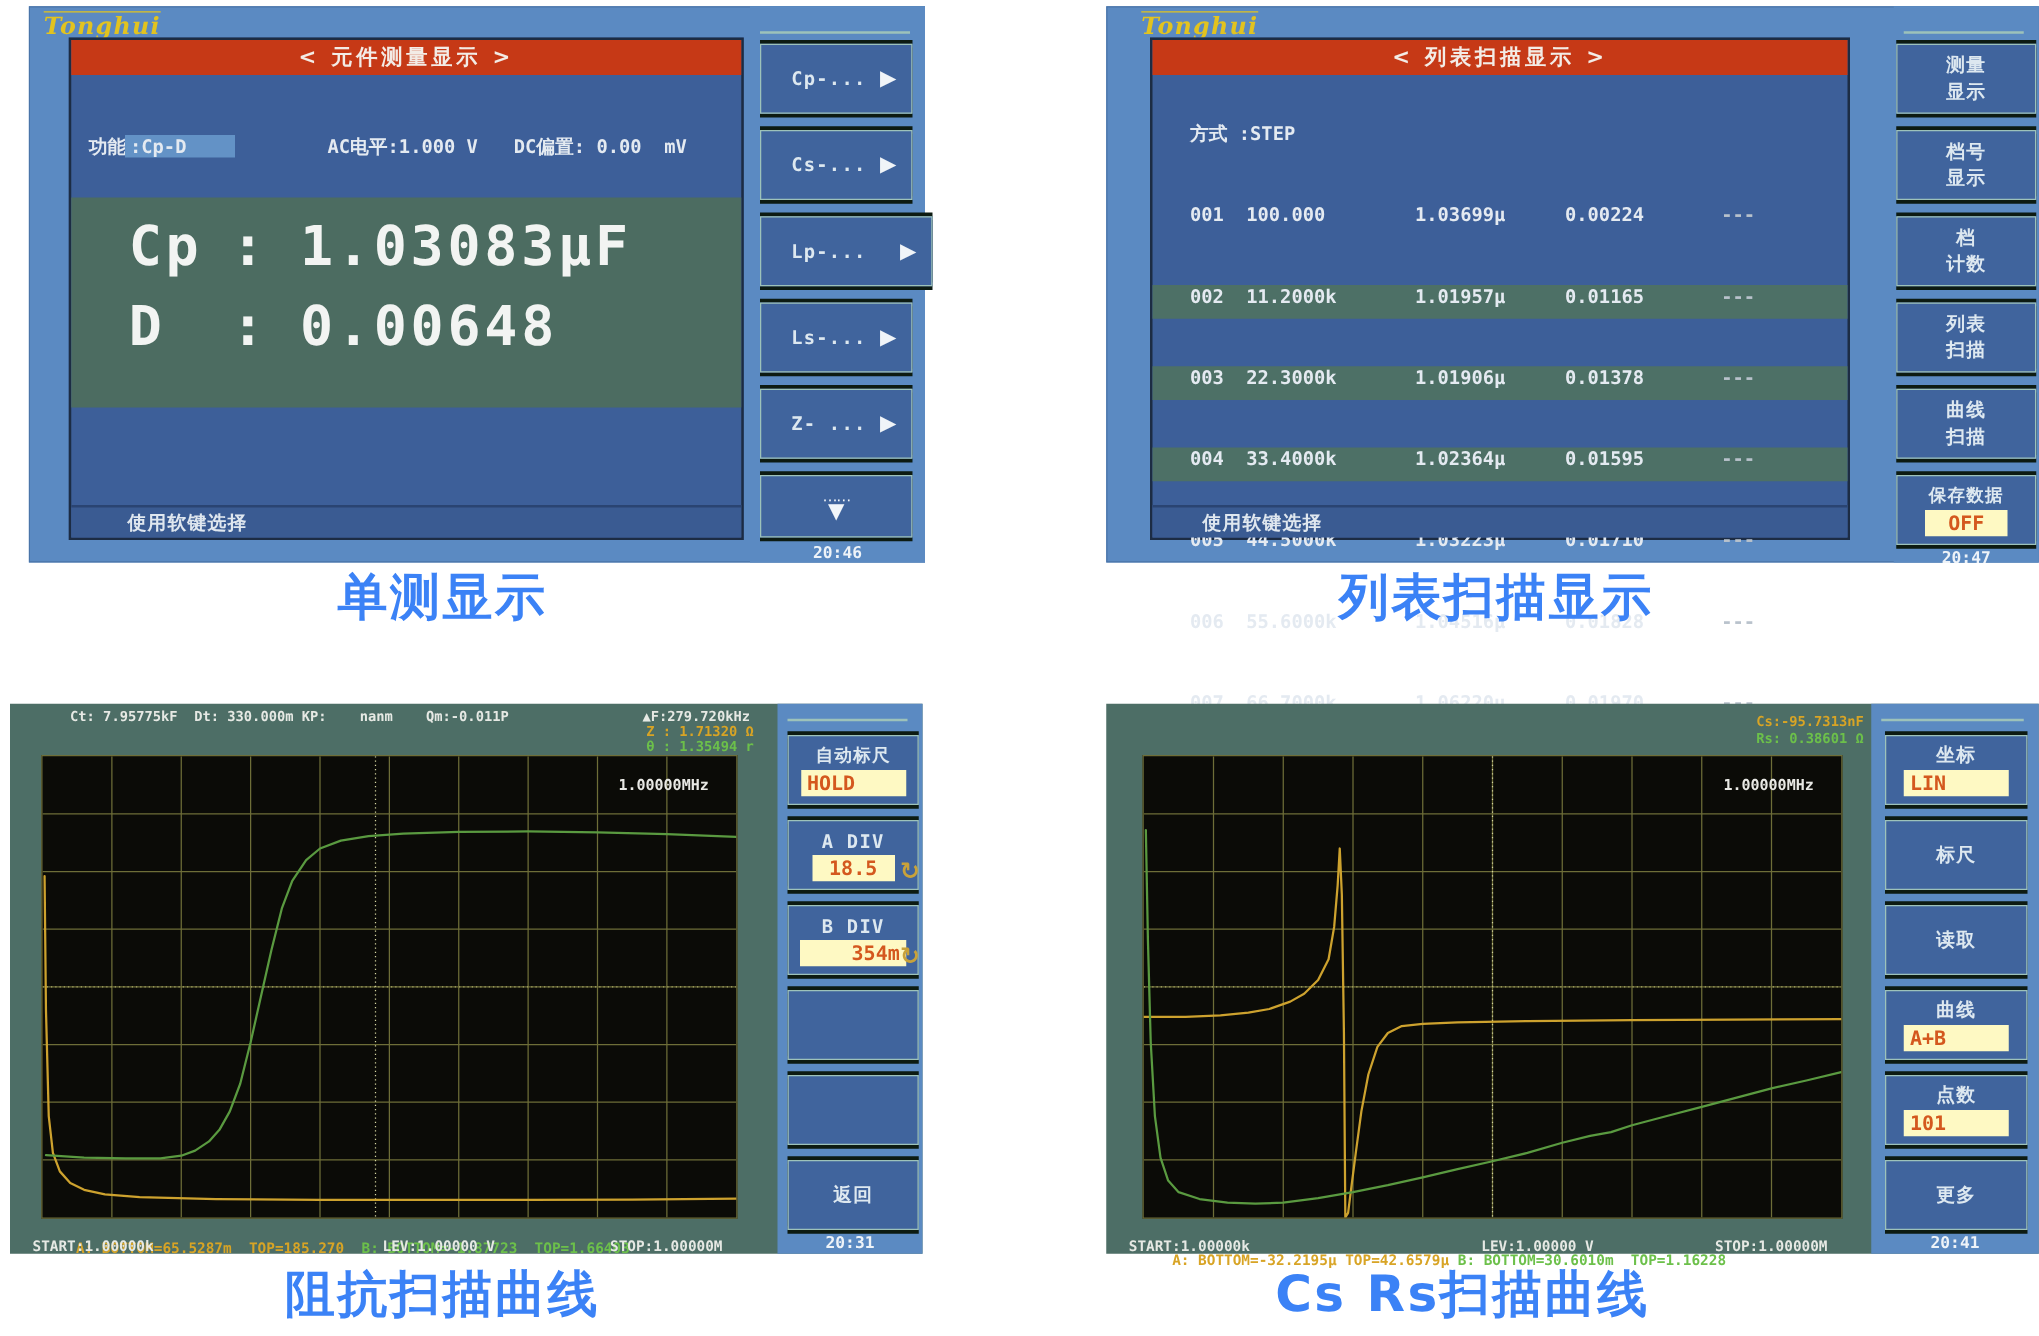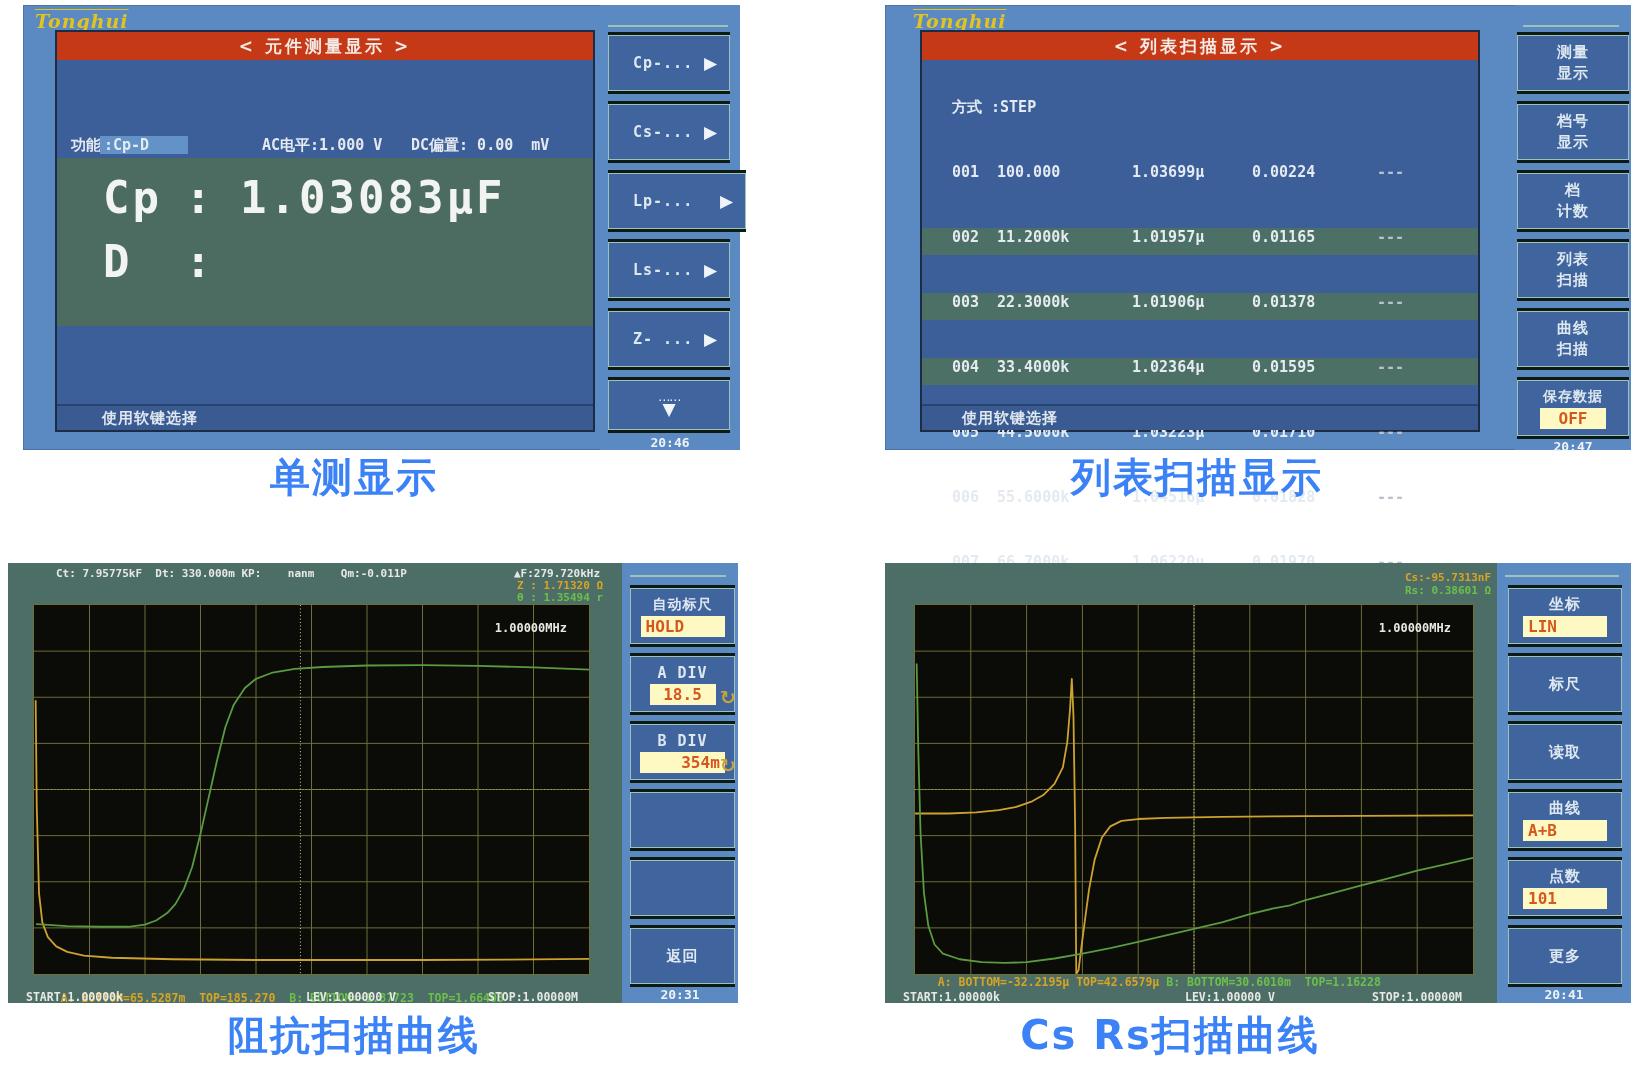--- a/index.html
+++ b/index.html
@@ -7,21 +7,21 @@
     font-family:"DejaVu Sans","Liberation Sans",sans-serif; }
   .panel { position:absolute; background:#5b8ac2; box-shadow:inset 0 0 0 1px #4a74a8; }
   .logo { position:absolute; color:#e2c31f; font:italic bold 19px "DejaVu Serif",serif;
     letter-spacing:1px; text-decoration:overline; }
   .screen { position:absolute; background:#3d5f99; border:2px solid #1c2c44; }
   .titlebar { height:28px; background:#c63916; color:#f3ece6; text-align:center;
     font-weight:bold; font-size:17px; line-height:28px; letter-spacing:3px; }
   .mono { font-family:"DejaVu Sans Mono","Liberation Mono",monospace; }
   .lcdtext { color:#e4eaf1; font-weight:bold; white-space:pre; }
   .prow { position:relative; height:27px; }
-  .prow span { position:absolute; top:0; font-size:15px;margin-top:28px; }
+  .prow span { position:absolute; top:0; font-size:15px; }
   .hl { background:#6392c6; padding:0 4px; min-width:88px; display:inline-block; }
   .bigarea { position:relative; background:#4c6c61; }
   .bigrow { position:relative; height:64px; }
   .bigrow span { position:absolute; color:#f2f4f2; font-weight:bold; font-size:44px; letter-spacing:3px; }
   .monitor { position:relative; background:#3d5f99; }
   .mcol { position:absolute; top:6px; }
   .mcol div { height:27px; font-size:15px; }
   .statusbar { position:absolute; left:0; right:0; bottom:0; height:26px; background:#3a5b92;
     border-top:2px solid #2a4472; color:#dfe7ef; font-size:15px; font-weight:bold;
     line-height:24px; padding-left:45px; letter-spacing:1px; }
@@ -91,20 +91,21 @@
     </div>
     <div class="bigarea mono" style="height:168px;padding-top:14px">
       <div class="bigrow">
         <span style="left:46px">Cp</span>
         <span style="left:128px">:</span>
         <span style="left:183px">1.03083μF</span>
       </div>
       <div class="bigrow">
         <span style="left:46px">D</span>
         <span style="left:128px">:</span>
+        <span style="left:183px">0.00648</span>
       </div>
     </div>
     <div class="statusbar">使用软键选择</div>
   </div>
   <div class="sidebar" style="left:577px;width:140px">
     <div class="sk-topline" style="top:20px"></div>
     <div class="skbtn" style="left:8px;width:122px;top:30px;height:56px">
       <div class="row">
           <span class="sklabel mono">Cp-...</span>
           <span class="skarrow">▶</span>
@@ -300,21 +301,21 @@
         <line x1="0" y1="62.5" x2="100" y2="62.5" stroke="#6e6e38" stroke-width="1" vector-effect="non-scaling-stroke"></line>
         <line x1="0" y1="75" x2="100" y2="75" stroke="#6e6e38" stroke-width="1" vector-effect="non-scaling-stroke"></line>
         <line x1="0" y1="87.5" x2="100" y2="87.5" stroke="#6e6e38" stroke-width="1" vector-effect="non-scaling-stroke"></line>
         <line x1="50" y1="0" x2="50" y2="100" stroke="#d5d5a0" stroke-width="1" stroke-dasharray="1,2.4" vector-effect="non-scaling-stroke"></line>
         <line x1="0" y1="50" x2="100" y2="50" stroke="#a8a868" stroke-width="1" stroke-dasharray="1,2.4" vector-effect="non-scaling-stroke"></line>
         <polyline points="0,56.5 6,56.5 11,56.2 15,55.6 18,54.8 21,53.2 23,51.5 25,48.5 26.5,44 27.3,37 27.8,28 28.1,20 28.4,30 28.7,60 28.9,100 29.3,99 29.8,93 30.4,86 31.2,77 32.2,69 33.5,63 35,60 37,58.5 40,58 45,57.7 55,57.4 70,57.2 100,57" fill="none" stroke="#cda22e" stroke-width="1.8" vector-effect="non-scaling-stroke" stroke-linejoin="round" stroke-linecap="round"></polyline>
         <polyline points="0.3,16 0.6,40 1,62 1.6,78 2.4,87 3.5,92 5,94.5 8,96 12,96.8 16,97 20,96.8 25,95.8 30,94.5 35,93 40,91.3 45,89.5 50,87.8 55,86 60,83.8 64,82.3 67,81.5 70,80 75,78 80,76 85,74 90,72 95,70.3 100,68.5" fill="none" stroke="#5a9a40" stroke-width="1.8" vector-effect="non-scaling-stroke" stroke-linejoin="round" stroke-linecap="round"></polyline>
       </svg>
     <span class="freq-label">1.00000MHz</span>
   </div>
-  <div class="stline" style="left:25px;top:398px">
+  <div class="stline" style="left:25px;top:424px">
     <span class="orange">A: BOTTOM=-32.2195μ TOP=42.6579μ</span><span> </span><span class="green">B: BOTTOM=30.6010m  TOP=1.16228</span>
   </div>
   <div class="stline" style="left:18px;top:427px;color:#e6e9e4">START:1.00000k</div>
   <div class="stline" style="left:300px;top:427px;color:#e6e9e4">LEV:1.00000 V</div>
   <div class="stline" style="left:487px;top:427px;color:#e6e9e4">STOP:1.00000M</div>
   <div class="sidebar" style="left:612px;width:134px">
     <div class="sk-topline" style="top:12px"></div>
     <div class="skbtn" style="left:11px;width:114px;top:25px;height:56px">
       <span class="sklabel">坐标</span>
       <span class="skval">LIN</span>

